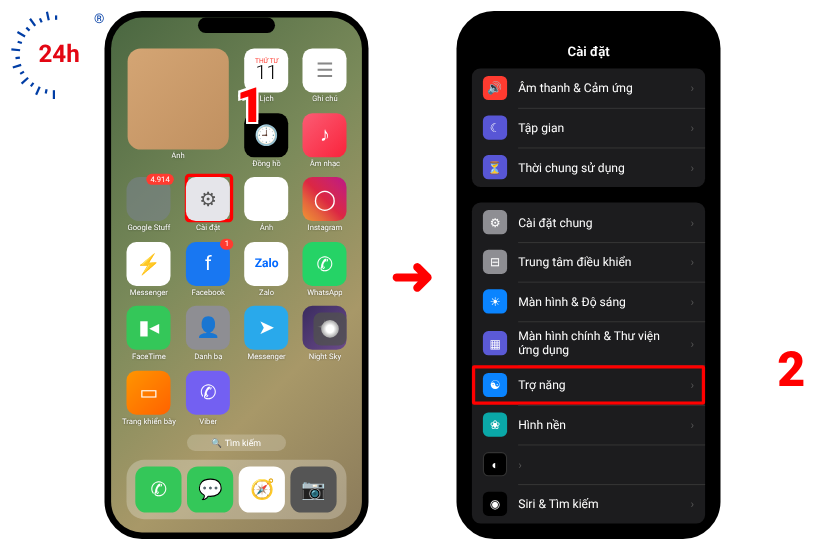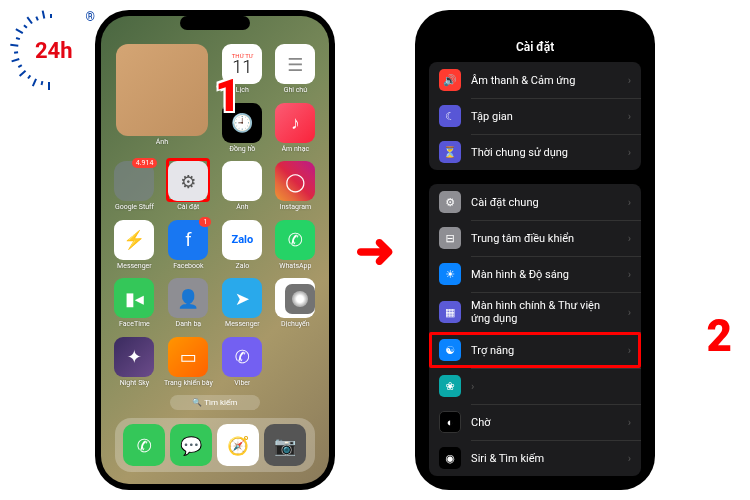--- a/index.html
+++ b/index.html
@@ -392,24 +392,20 @@
         </div>
         <div class="app">
           <div class="app-icon i-contacts">👤</div>
           <div class="app-label">Danh bạ</div>
         </div>
         <div class="app">
           <div class="app-icon i-tg">➤</div>
           <div class="app-label">Messenger</div>
         </div>
         <div class="app">
-          <div class="app-icon i-mobi">•</div>
-          <div class="app-label">Dịchuyển</div>
-        </div>
-        <div class="app">
           <div class="app-icon i-ns">✦</div>
           <div class="app-label">Night Sky</div>
         </div>
         <div class="app">
           <div class="app-icon i-key">▭</div>
           <div class="app-label">Trang khiển bày</div>
         </div>
         <div class="app">
           <div class="app-icon i-viber">✆</div>
           <div class="app-label">Viber</div>
@@ -475,25 +471,25 @@
             <div class="settings-chevron">›</div>
           </div>
           <div class="settings-row" style="position:relative">
             <div class="highlight" style="top:0;left:0;right:0;bottom:0;border-radius:2px"></div>
             <div class="settings-icon si-access">☯</div>
             <div class="settings-label">Trợ năng</div>
             <div class="settings-chevron">›</div>
           </div>
           <div class="settings-row">
             <div class="settings-icon si-wall">❀</div>
+            <div class="settings-label">Hình nền</div>
             <div class="settings-chevron">›</div>
           </div>
           <div class="settings-row">
             <div class="settings-icon si-standby">◐</div>
-            <div class="settings-label">Chờ</div>
             <div class="settings-chevron">›</div>
           </div>
           <div class="settings-row">
             <div class="settings-icon si-siri">◉</div>
             <div class="settings-label">Siri &amp; Tìm kiếm</div>
             <div class="settings-chevron">›</div>
           </div>
         </div>
       </div>
     </div>

